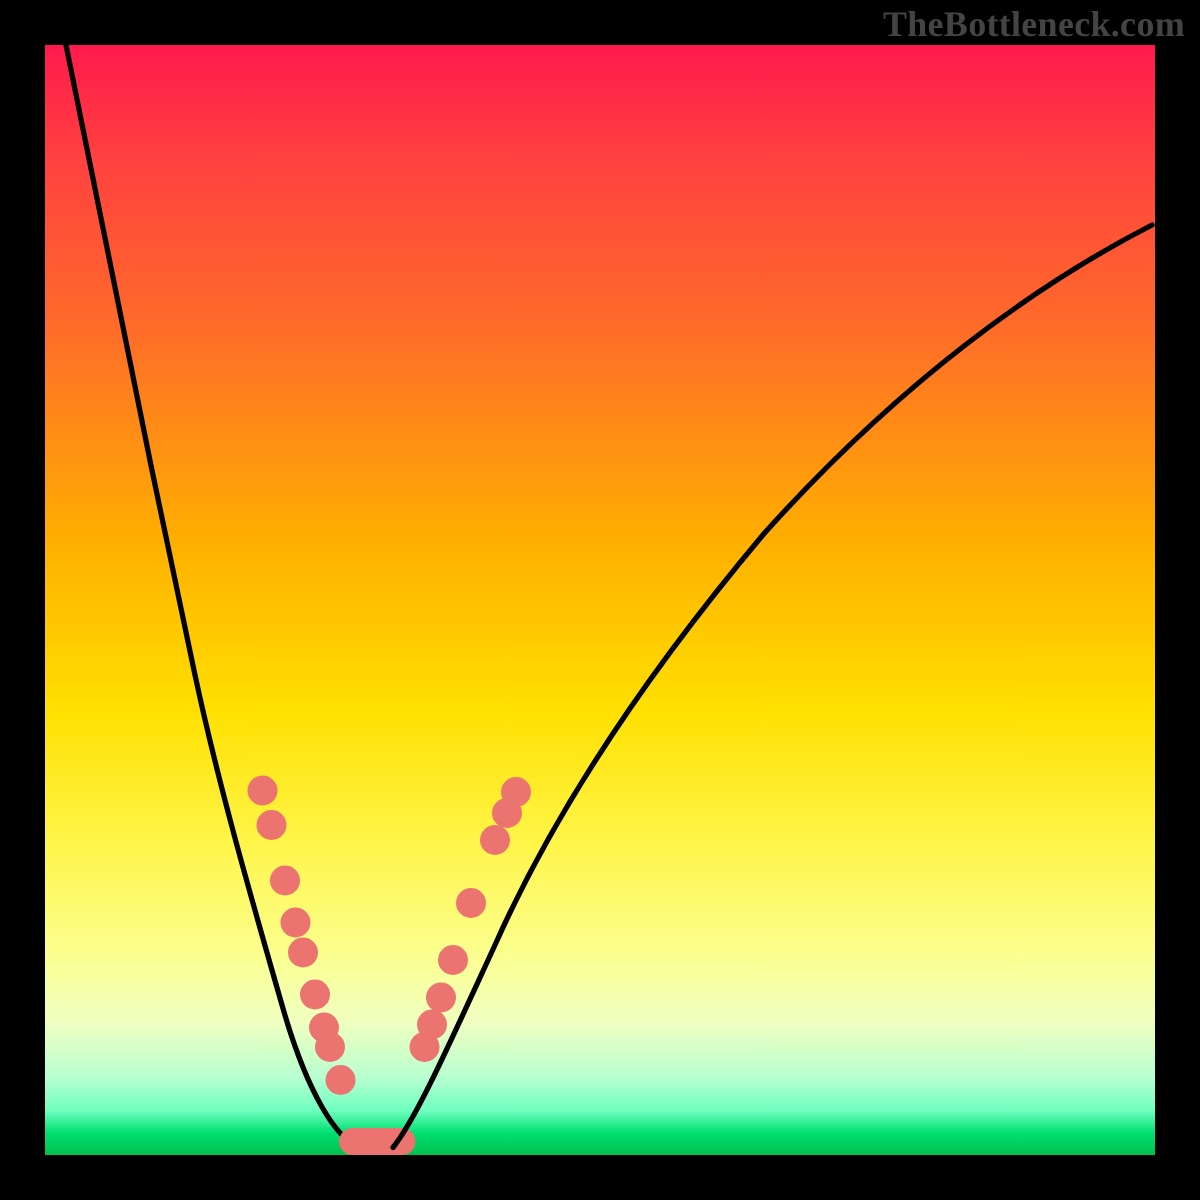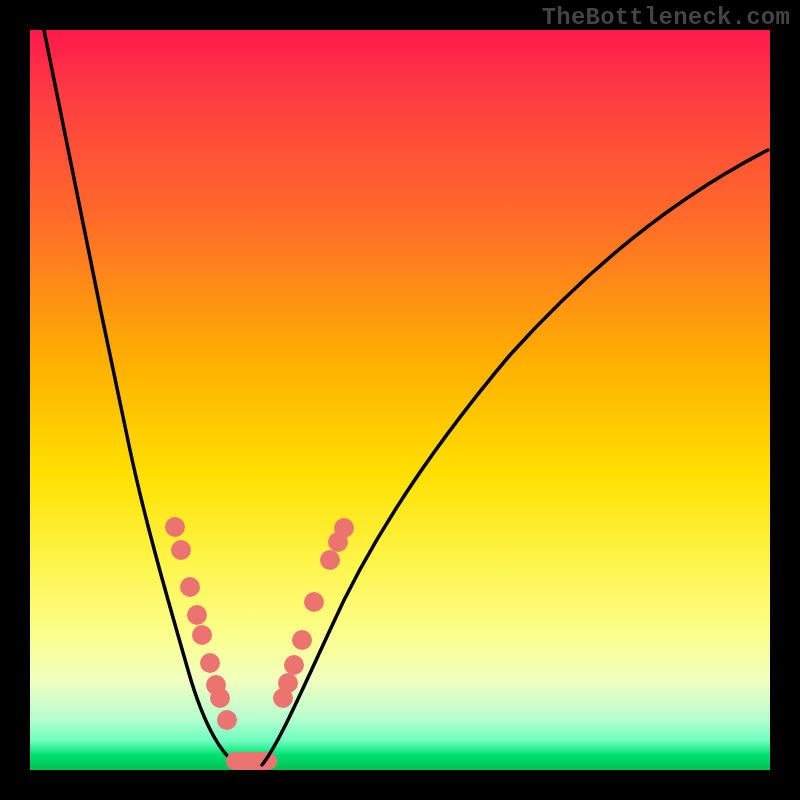--- a/index.html
+++ b/index.html
@@ -34,21 +34,21 @@
       #b8ffd0 93%,
       #6fffc0 96%,
       #00e070 98%,
       #00c050 100%
     );
   }
   .watermark {
     position: absolute;
     top: 4px;
     right: 10px;
-    font-family: Liberation Mono, monospace;
+    font-family: Liberation Serif, serif;
     font-size: 24px;
     font-weight: 600;
     color: #444;
     letter-spacing: 0.2px;
   }
   svg.curves {
     position: absolute;
     left: 0;
     top: 0;
     width: 740px;

